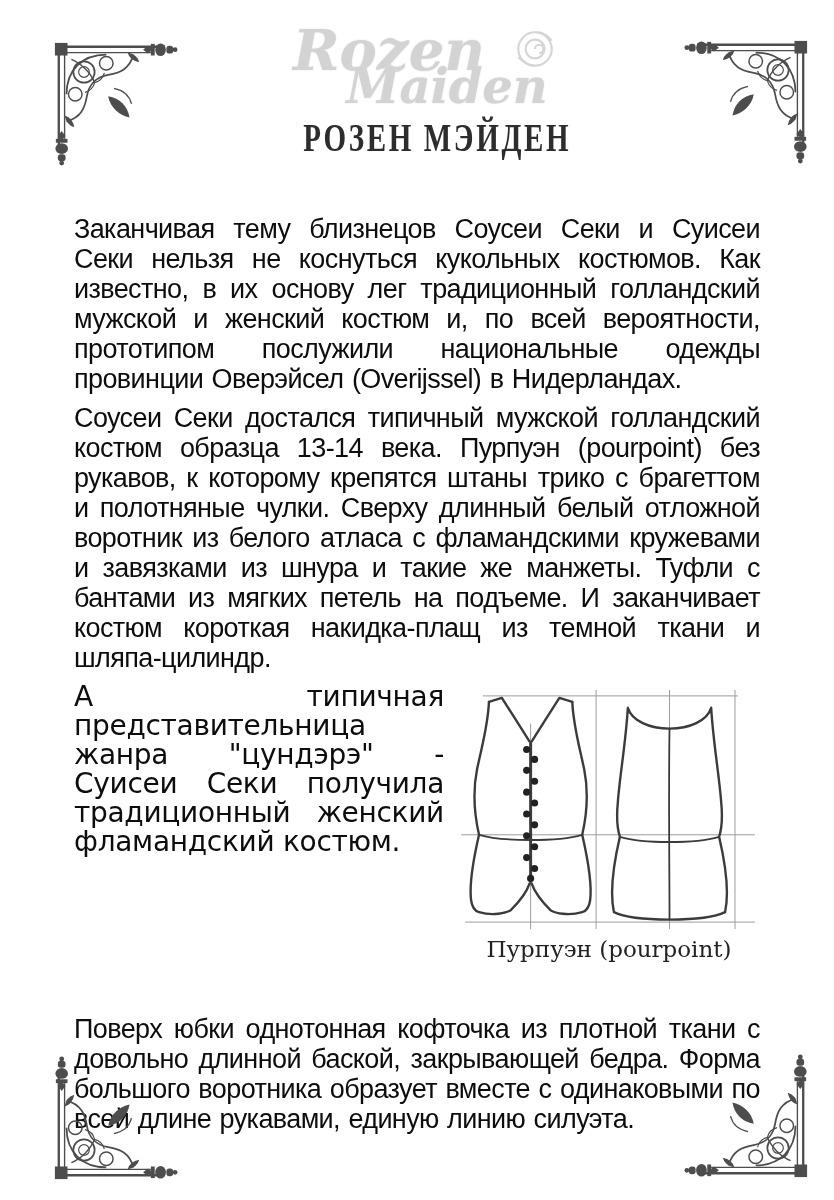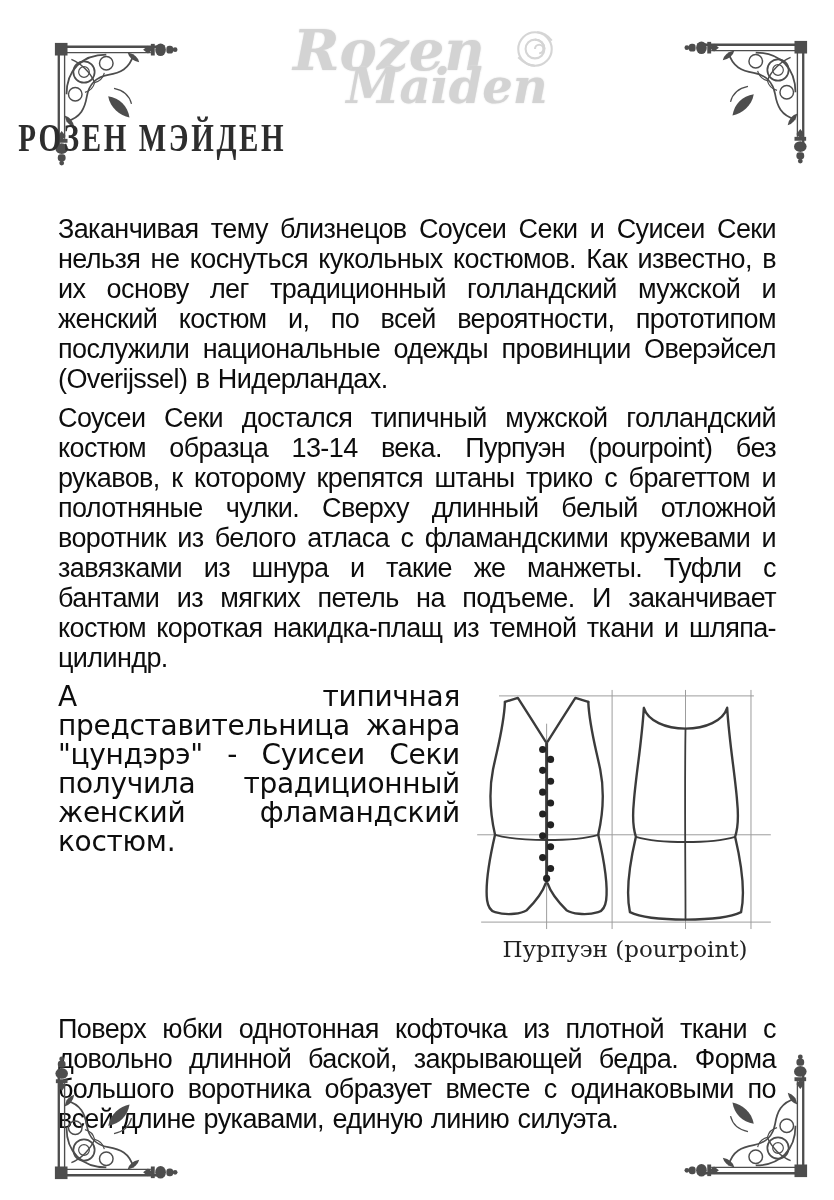--- a/index.html
+++ b/index.html
@@ -27,35 +27,35 @@
     font-family:"DejaVu Serif", serif;
     font-weight:bold; font-style:italic;
     color:#d3d3d3;
     text-shadow:0 0 2px #e2e2e2;
     user-select:none;
   }
   .logo-l1 { font-size:56px; line-height:40px; margin-right:56px; }
   .logo-l2 { font-size:48px; line-height:44px; margin-left:60px; margin-top:-6px; }
   .rose { position:absolute; right:-10px; top:-4px; width:46px; height:46px; }
 
-  .title-row { text-align:left; margin-top:8px; height:42px; }
+  .title-row { text-align:center; margin-top:8px; height:42px;margin-left:40px; }
   .title {
     display:inline-block;
     margin:0;
     font-family:"Liberation Serif", serif;
     font-weight:900;
     font-size:33px;
     letter-spacing:3px;
     color:#2d2d2d;
     transform:scale(0.88,1.22);
     transform-origin:center top;
   }
 
   
-  .content { padding:0 58px; margin-top:56px; }
+  .content { padding:0 74px; margin-top:56px; }
 
   p.cond {
     font-family:"Liberation Sans", sans-serif;
     font-size:27px; line-height:30px;
     letter-spacing:-0.6px; word-spacing:1.5px;
     text-align:justify;
     margin:0 0 9px 0;
   }
   p.wide {
     font-family:"DejaVu Sans", sans-serif;

